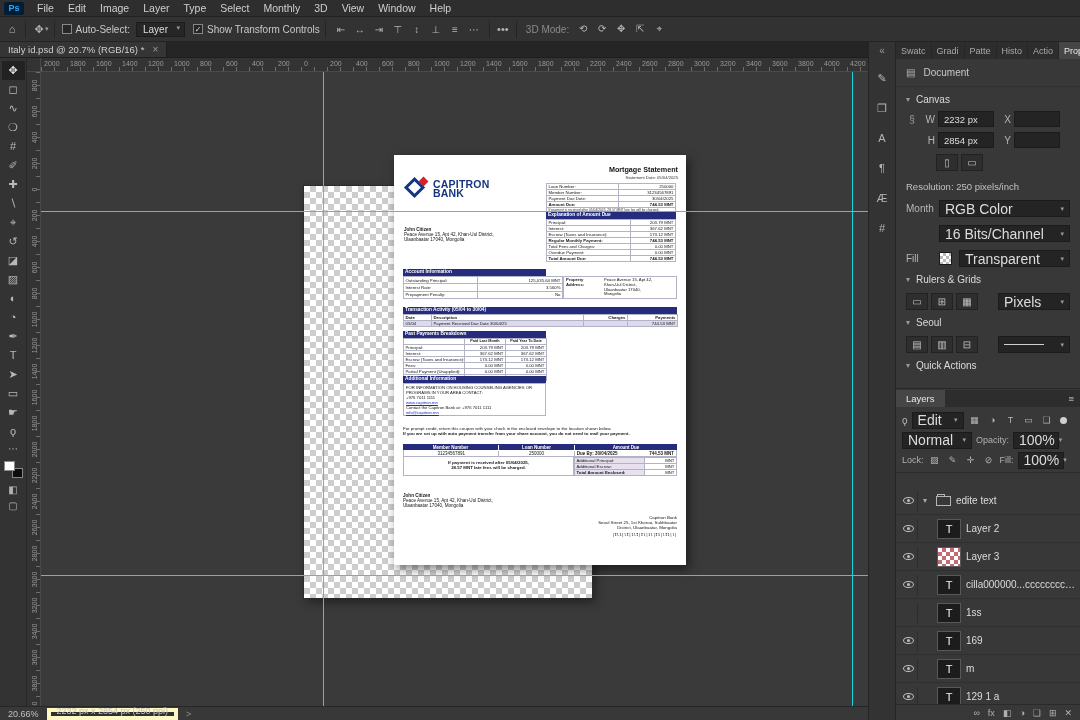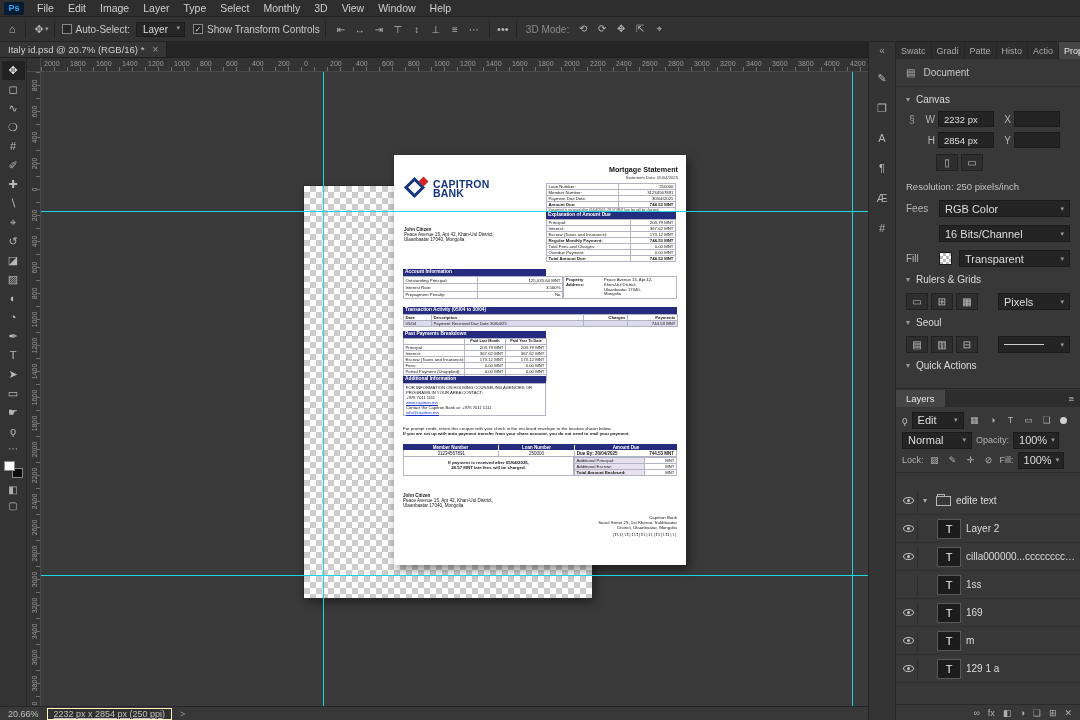--- a/index.html
+++ b/index.html
@@ -144,21 +144,21 @@
   .dim-grid { display:grid; grid-template-columns:12px 14px 56px 14px 46px; gap:5px 3px; align-items:center; }
   .linkic { color:#9a9a9a; text-align:center; }
   .flab { color:#b5b5b5; text-align:right; }
   .field { background:#242424; border:1px solid #1b1b1b; height:16px; display:flex; align-items:center; padding:0 5px; color:#ddd; font-size:9.5px; }
   .field.dimmed { color:#6f6f6f; }
   .orient-row { display:flex; gap:3px; margin:6px 0 0 30px; }
   .icon-btn { width:22px; height:17px; background:#2e2e2e; border:1px solid #222; color:#c0c0c0; display:flex; align-items:center; justify-content:center; font-size:10px; }
   .res-line { margin-top:10px; color:#c2c2c2; font-size:9.5px; }
   .mode-row { display:flex; align-items:center; gap:7px; margin-top:8px; }
   .flab2 { width:26px; color:#b5b5b5; }
-  .select { background:#242424; border:1px solid #1b1b1b; height:17px; display:flex; align-items:center; justify-content:space-between; padding:0 5px; color:#ddd; font-size:11px; flex:1; position:relative; }
+  .select { background:#242424; border:1px solid #1b1b1b; height:17px; display:flex; align-items:center; justify-content:space-between; padding:0 5px; color:#ddd; font-size:14px; flex:1; position:relative; }
   .select::after { content:"▾"; font-size:7px; color:#999; margin-left:4px; }
   .select.small { flex:none; width:72px; }
   .indent { margin-left:33px; }
   .mini-checker { width:13px; height:13px; flex:none; border:1px solid #1b1b1b; background-color:#fff;
     background-image:linear-gradient(45deg,#bbb 25%,transparent 25%,transparent 75%,#bbb 75%),linear-gradient(45deg,#bbb 25%,transparent 25%,transparent 75%,#bbb 75%);
     background-size:6px 6px; background-position:0 0,3px 3px; }
   .tool-row { display:flex; gap:3px; align-items:center; margin-top:2px; }
   .tool-row .select.small { margin-left:auto; }
   .guide-line { display:inline-block; width:40px; height:0; border-top:1px solid #cfcfcf; }
 
@@ -183,21 +183,21 @@
   .lspace { width:9px; flex:none; }
   .thumb { width:24px; height:20px; background:#1c1c1c; border:1px solid #585858; color:#f0f0f0; display:flex; align-items:center; justify-content:center; font-size:11px; flex:none; }
   .thumb-pattern { background-color:#fff;
     background-image:linear-gradient(45deg,#c46a72 25%,transparent 25%,transparent 75%,#c46a72 75%),linear-gradient(45deg,#c46a72 25%,transparent 25%,transparent 75%,#c46a72 75%);
     background-size:8px 8px; background-position:0 0,4px 4px; }
   .lname { flex:1; white-space:nowrap; overflow:hidden; text-overflow:ellipsis; }
   .lp-bottom { position:absolute; left:0; right:0; bottom:0; height:16px; background:#383838; border-top:1px solid #2a2a2a; display:flex; justify-content:flex-end; align-items:center; gap:8px; padding:0 8px; font-size:9px; color:#b0b0b0; }
 
   
   .statusbar { position:absolute; left:0; bottom:0; width:868px; height:14px; background:#383838; border-top:1px solid #262626; display:flex; align-items:center; gap:8px; padding-left:8px; font-size:9px; color:#c0c0c0; z-index:7; }
-  .status-field { background:#303030; border:1px solid #fef9c3; padding:0 6px; height:12px; display:flex; align-items:flex-start;text-decoration:underline; }
+  .status-field { background:#303030; border:4px solid #fef9c3; padding:0 6px; height:12px; display:flex; align-items:flex-end; }
   .status-caret { color:#8f8f8f; }
 </style>
 </head>
 <body>
 
 <div class="menubar">
   <div class="ps-logo">Ps</div>
   <div style="display:flex">
       <div class="menu-item">File</div>
       <div class="menu-item">Edit</div>
@@ -640,21 +640,21 @@
         </div>
       <span class="flab">Y</span>
       <div class="field dimmed"></div>
     </div>
     <div class="orient-row">
       <div class="icon-btn">▯</div>
       <div class="icon-btn">▭</div>
     </div>
     <div class="res-line">Resolution: 250 pixels/inch</div>
     <div class="mode-row">
-      <span class="flab2">Fees</span>
+      <span class="flab2">Month</span>
       <div class="select">
           <span>RGB Color</span>
         </div>
     </div>
     <div class="mode-row indent">
       <div class="select">
           <span>16 Bits/Channel</span>
         </div>
     </div>
     <div class="mode-row">
@@ -748,20 +748,28 @@
           </div>
           <span class="lspace"></span>
           <div class="thumb">T</div>
           <span class="lname">Layer 2</span>
         </div>
         <div class="layer-row">
           <div class="eye-box">
             <span class="eye"></span>
           </div>
           <span class="lspace"></span>
+          <div class="thumb thumb-pattern"></div>
+          <span class="lname">Layer 3</span>
+        </div>
+        <div class="layer-row">
+          <div class="eye-box">
+            <span class="eye"></span>
+          </div>
+          <span class="lspace"></span>
           <div class="thumb">T</div>
           <span class="lname">cilla000000...ccccccccc0 d</span>
         </div>
         <div class="layer-row">
           <div class="eye-box"></div>
           <span class="lspace"></span>
           <div class="thumb">T</div>
           <span class="lname">1ss</span>
         </div>
         <div class="layer-row">

